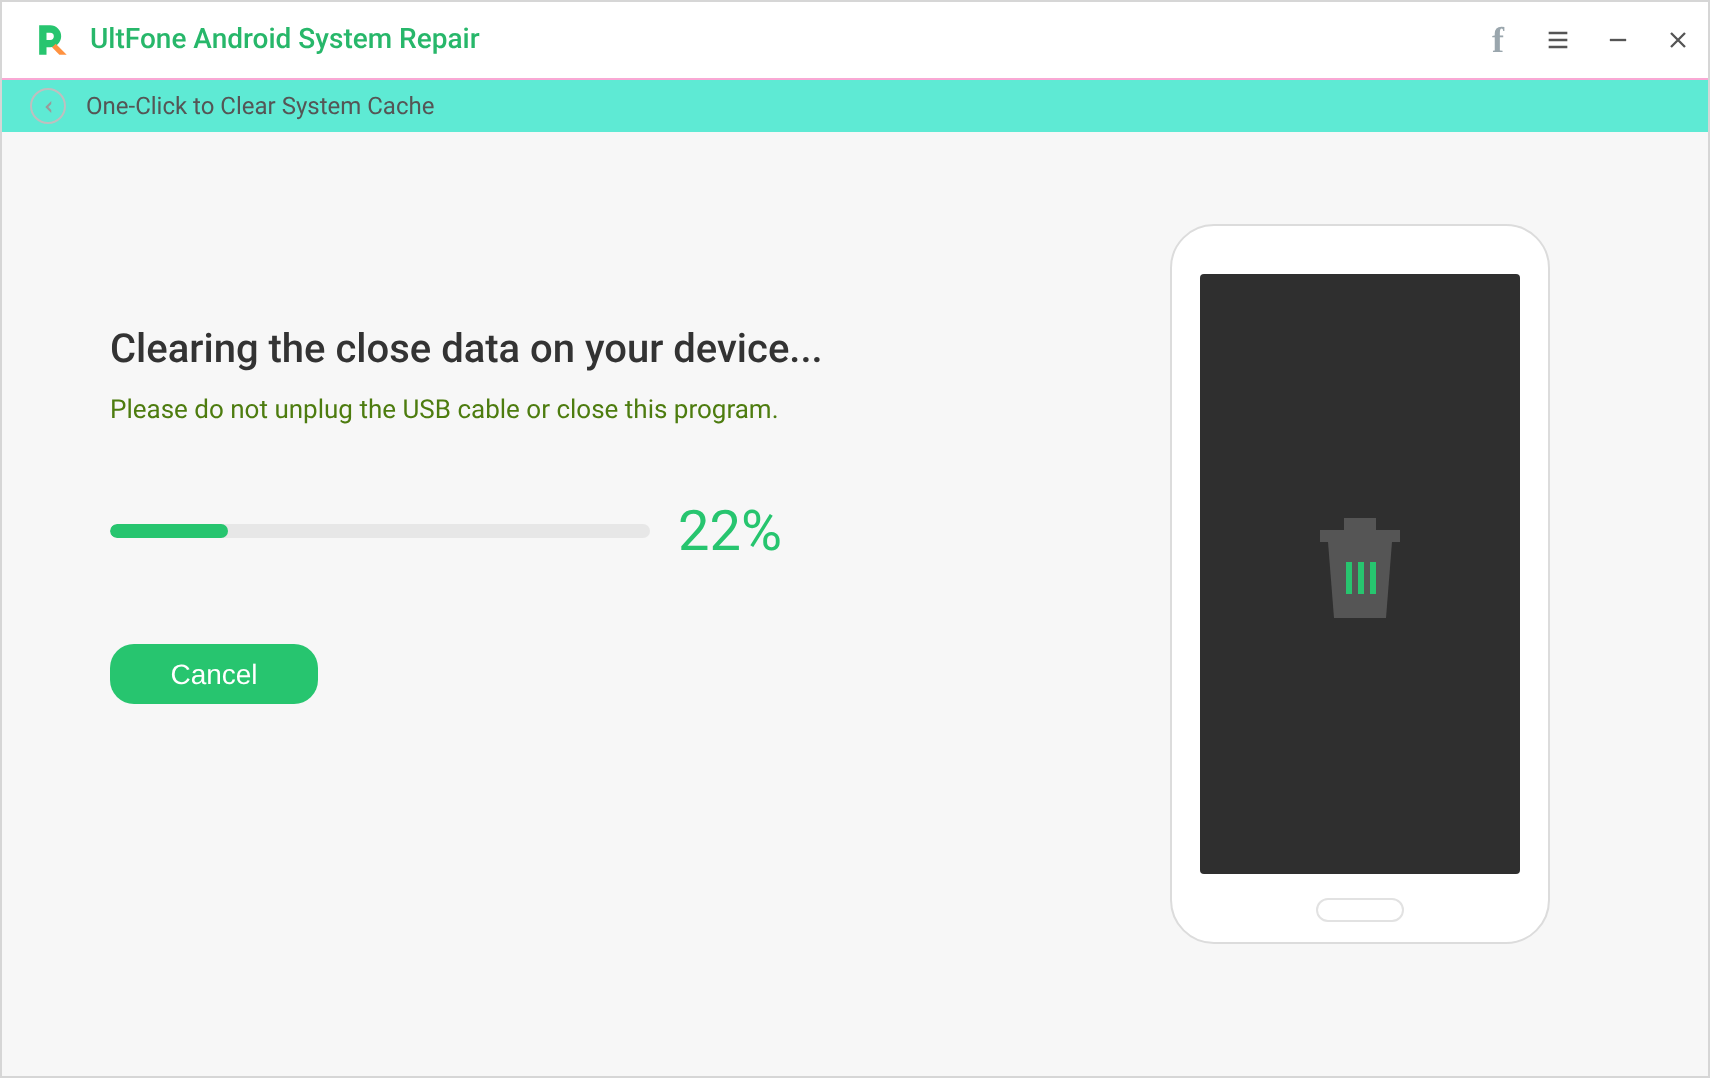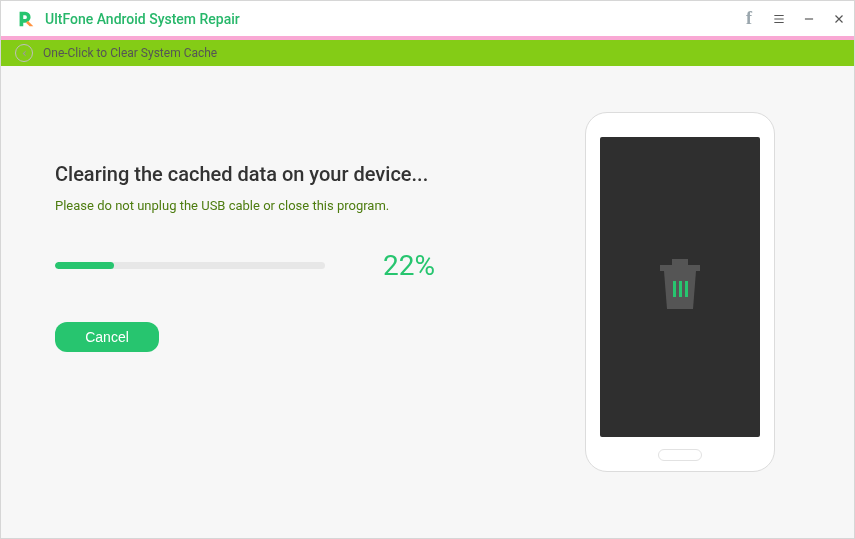--- a/index.html
+++ b/index.html
@@ -3,52 +3,52 @@
 <meta charset="utf-8">
 <style>
 * { margin:0; padding:0; box-sizing:border-box; }
 body {
   font-family:-apple-system,BlinkMacSystemFont,"Segoe UI",Roboto,Arial,sans-serif;
   background:#fff; width:855px; height:539px; overflow:hidden;
   border:1px solid #d6d6d6;
 }
 .titlebar {
   height:39px; display:flex; align-items:center; background:#fff;
-  border-bottom:4px solid #f9a8d4;
+  border-bottom:1px solid #f9a8d4;
 }
 .app-logo {
   width:22px; height:22px; margin:0 8px 0 14px; position:relative;
   border-radius:4px;
 }
 .app-logo svg { width:100%; height:100% }
 .app-title { color:#27b76a; font-size:14px; font-weight:500; flex:0 0 auto; }
 .titlebar-spacer { flex:1 1 auto; }
 .titlebar-btn {
   width:30px; height:39px; display:flex; align-items:center; justify-content:center;
   cursor:pointer; color:#555;
 }
 .titlebar-btn svg { width:14px; height:14px; }
 .fb { color:#9aa6ad; font-size:18px; font-weight:bold; font-family:Georgia,serif; }
 .breadcrumb {
-  height:26px; background:#84cc16; display:flex; align-items:center; padding-left:14px;
+  height:26px; background:#5eead4; display:flex; align-items:center; padding-left:14px;
   font-size:12px; color:#555;
 }
 .back-circ {
   width:18px; height:18px; border:1px solid #bfbfbf; border-radius:50%;
   display:flex; align-items:center; justify-content:center; margin-right:10px;
   cursor:pointer;
 }
 .back-circ svg { width:9px; height:9px; fill:#9a9a9a; }
 .main {
   height:calc(100% - 65px); background:#f7f7f7; display:flex; padding:36px 54px;
 }
 .left { flex:1; padding-top:60px; }
 .heading { font-size:20px; color:#333; font-weight:500; }
 .sub { font-size:13px; color:#4d7c0f; margin-top:12px; }
-.prow { display:flex; align-items:center; margin-top:36px;gap:44px; }
+.prow { display:flex; align-items:center; margin-top:36px; }
 .bar {
   width:270px; height:7px; background:#e7e7e7; border-radius:4px; overflow:hidden;
 }
 .bar-fill { height:100%; background:#27c56f; border-radius:4px; }
 .pct { font-size:28px; color:#27c56f; margin-left:14px; }
 .cancel {
   margin-top:40px; width:104px; height:30px; background:#27c56f; color:#fff;
   border:none; font-size:14px; cursor:pointer; border-radius:12px;
 }
 .right { width:240px; display:flex; align-items:flex-start; justify-content:center; }
@@ -101,21 +101,21 @@
   <div class="back-circ">
     <svg viewBox="0 0 24 24">
         <path d="M15 4l-8 8 8 8v-4l-4-4 4-4z"></path>
       </svg>
   </div>
   <span>One-Click to Clear System Cache</span>
 </div>
 
 <div class="main">
   <div class="left">
-    <div class="heading">Clearing the cached data on your device...</div>
+    <div class="heading">Clearing the close data on your device...</div>
     <div class="sub">Please do not unplug the USB cable or close this program.</div>
     <div class="prow">
       <div class="bar">
         <div class="bar-fill" id="bar-fill" style="width: 22%;"></div>
       </div>
       <div class="pct">22%</div>
     </div>
     <button class="cancel">Cancel</button>
   </div>
   <div class="right">

